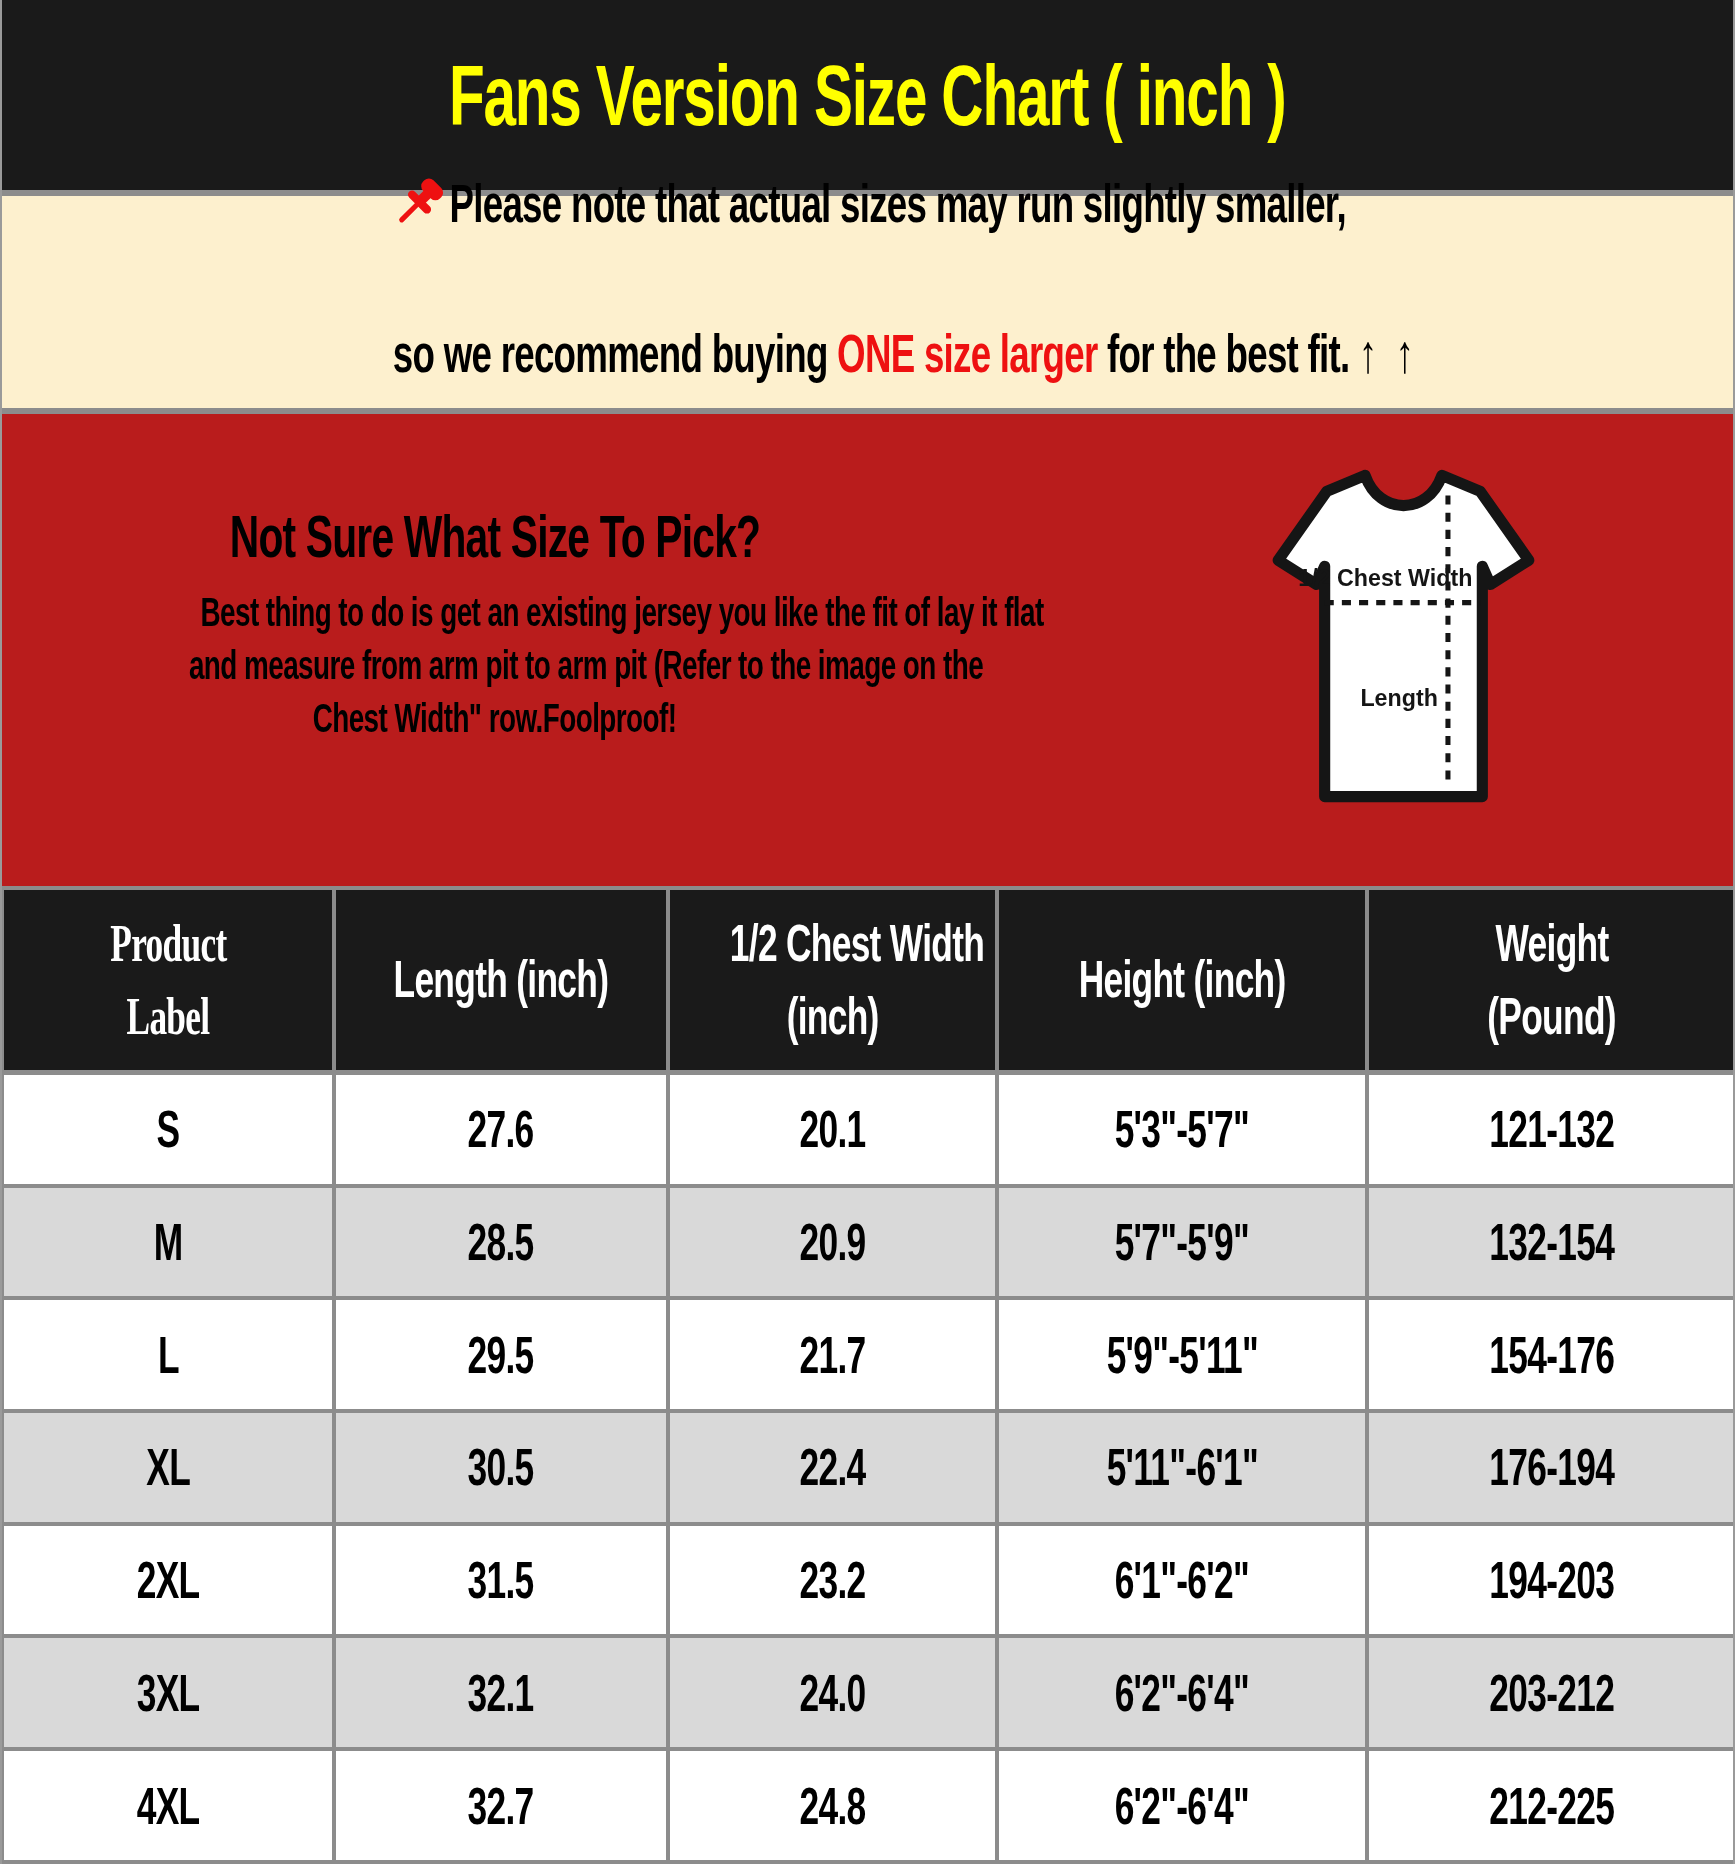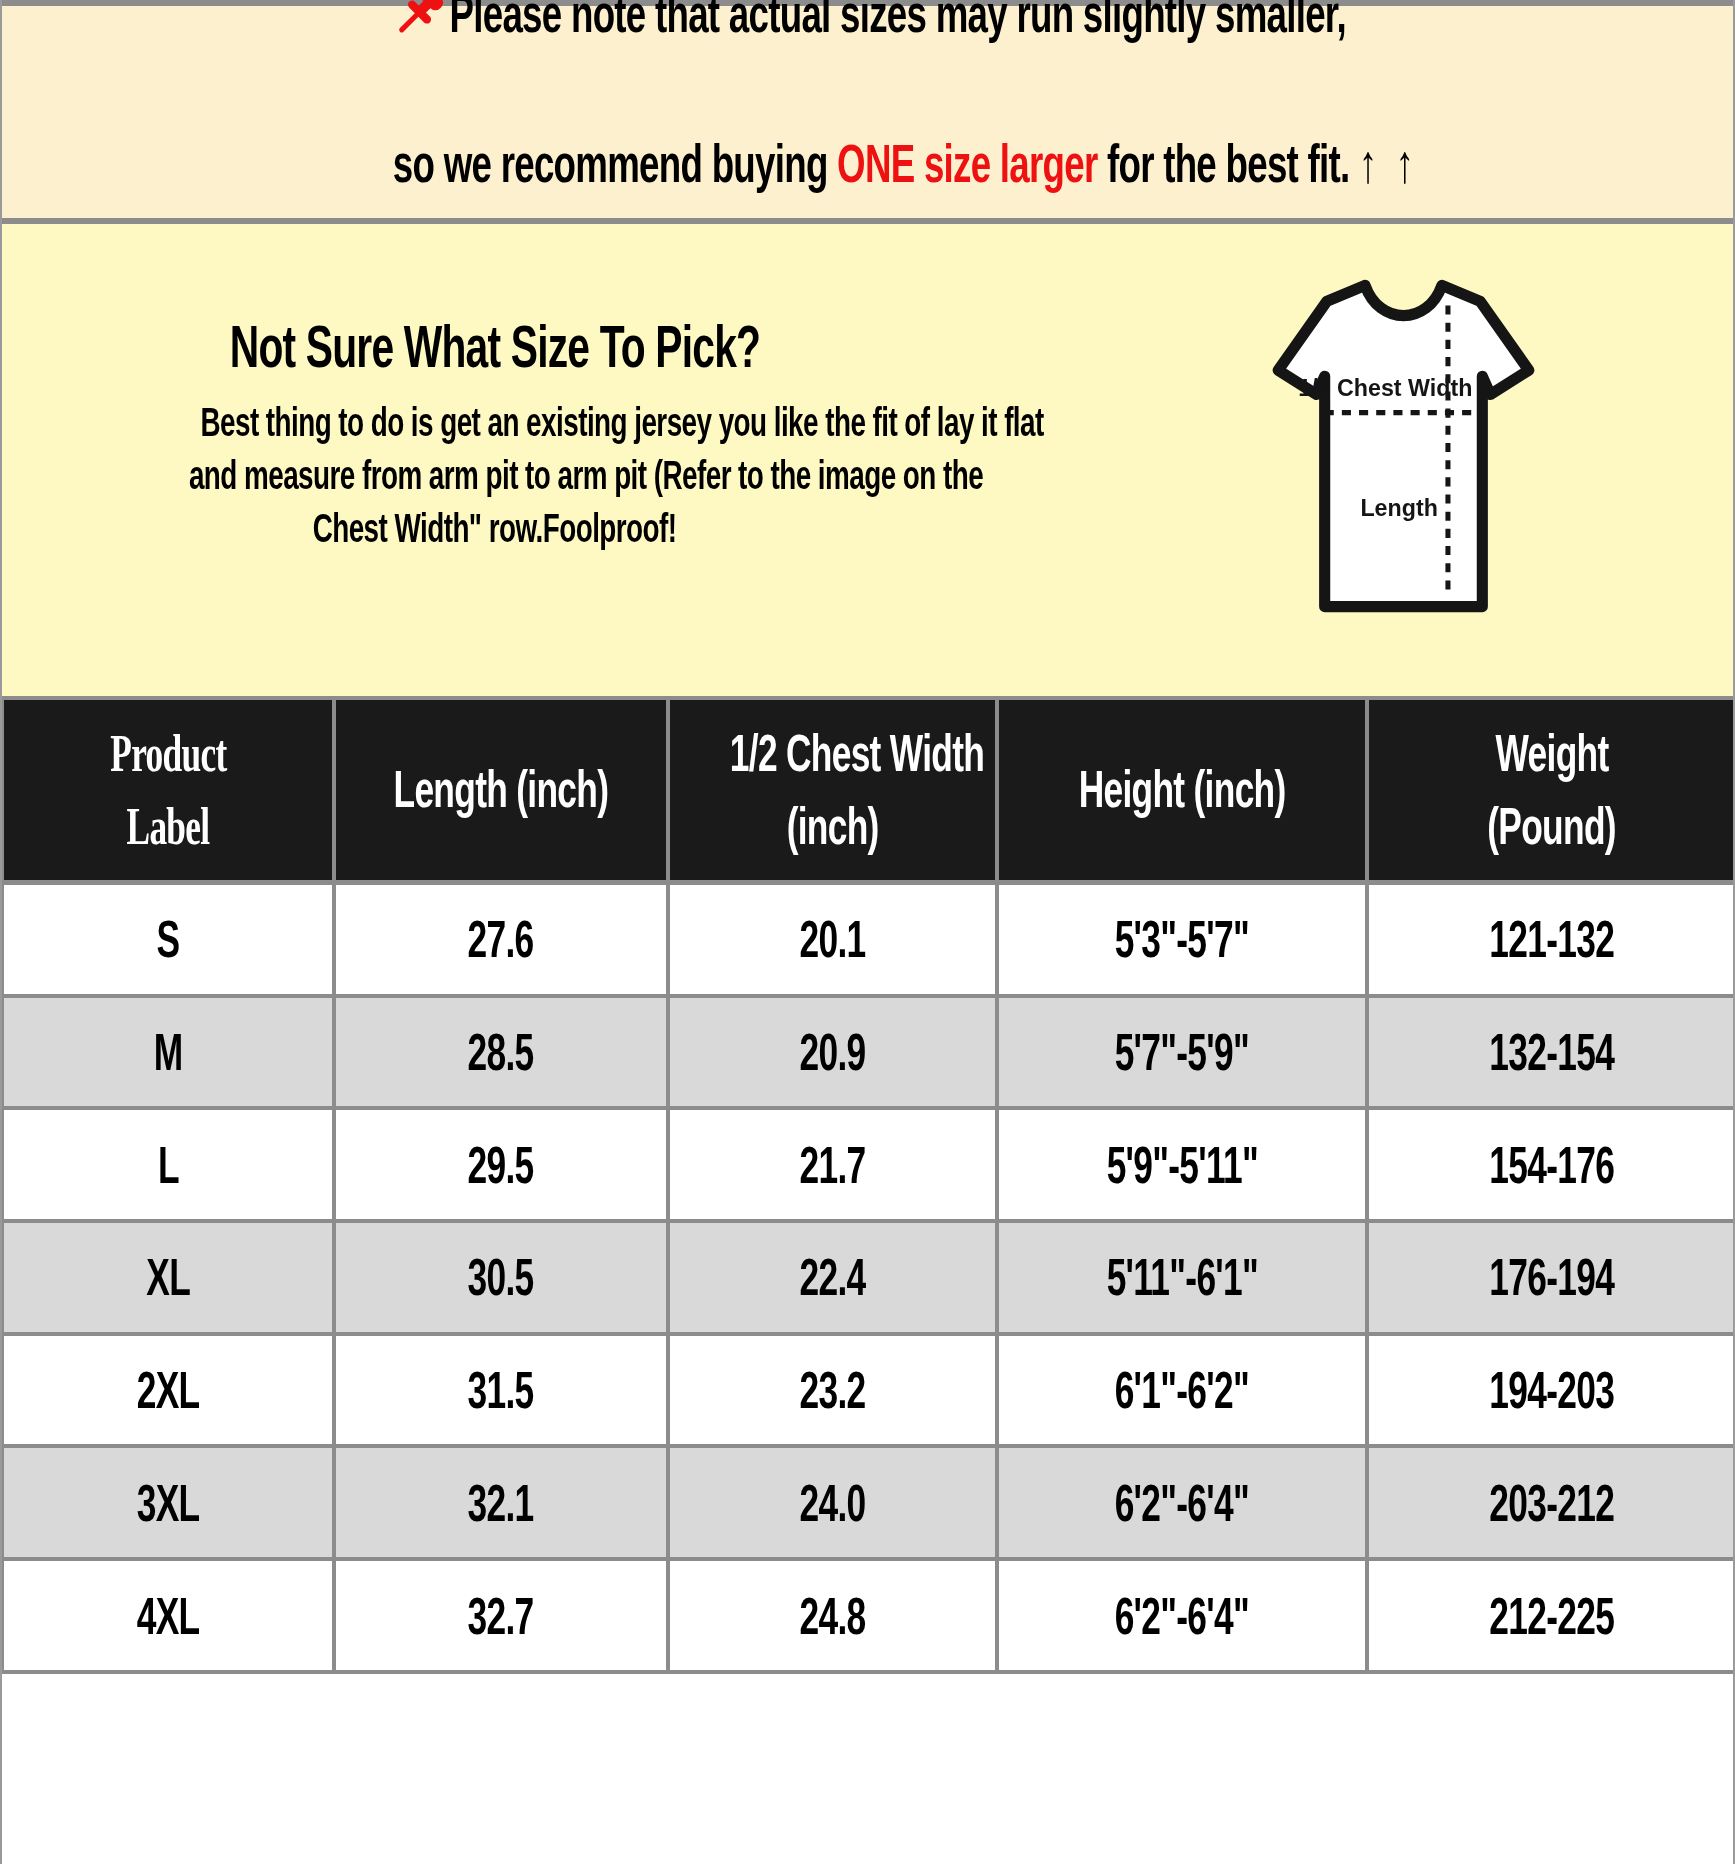--- a/index.html
+++ b/index.html
@@ -43,21 +43,21 @@
     align-items:center; justify-content:center;
     gap:28px;
   }
   .note-line { font-size:54px; line-height:1; text-align:center; }
   .note-inner { display:inline-flex; align-items:center; }
   .pin-svg { width:88px; height:66px; margin-right:2px; flex:0 0 auto; }
   .red { color:#ee1111; }
   .arrows { letter-spacing:6px; }
 
   
-  .guide { position:relative; height:472px; background:#fef9c3; }
+  .guide { position:relative; height:472px; background:#b91c1c; }
   .guide-text {
     position:absolute; left:0; top:88px; width:985px;
     text-align:center;
   }
   .g-heading { font-size:60px; line-height:70px; margin-bottom:14px; }
   .g-line { font-size:41px; line-height:53px; }
   .tshirt-wrap { position:absolute; left:1258px; top:46px; width:288px; height:356px; }
 
   
   table.size {
@@ -79,20 +79,23 @@
   .hl { line-height:73px; }
   table.size td { font-size:52px; background:#ffffff; }
   tbody tr:nth-child(even) td { background:#d9d9d9; }
   .c0{width:332px;font-family:Liberation Serif, serif;} .c1{width:334px;} .c2{width:329px;} .c3{width:370px;text-decoration:underline;} .c4{width:370px;}
 </style>
 </head>
 <body>
 
 <div class="page">
 
+  <div class="hdr">
+    <span class="cond title">Fans Version Size Chart ( inch )</span>
+  </div>
 
   <div class="sep"></div>
 
   <div class="notice">
     <div class="note-line">
       <span class="cond note-inner">
         <svg class="pin-svg" viewBox="0 0 96 72" xmlns="http://www.w3.org/2000/svg" aria-hidden="true">
           <g transform="scale(1.47 1) translate(1 2)">
             <g transform="rotate(45 32 34)" fill="#ee1111" stroke="none">
               <rect x="19" y="5" width="26" height="16" rx="7"></rect>

